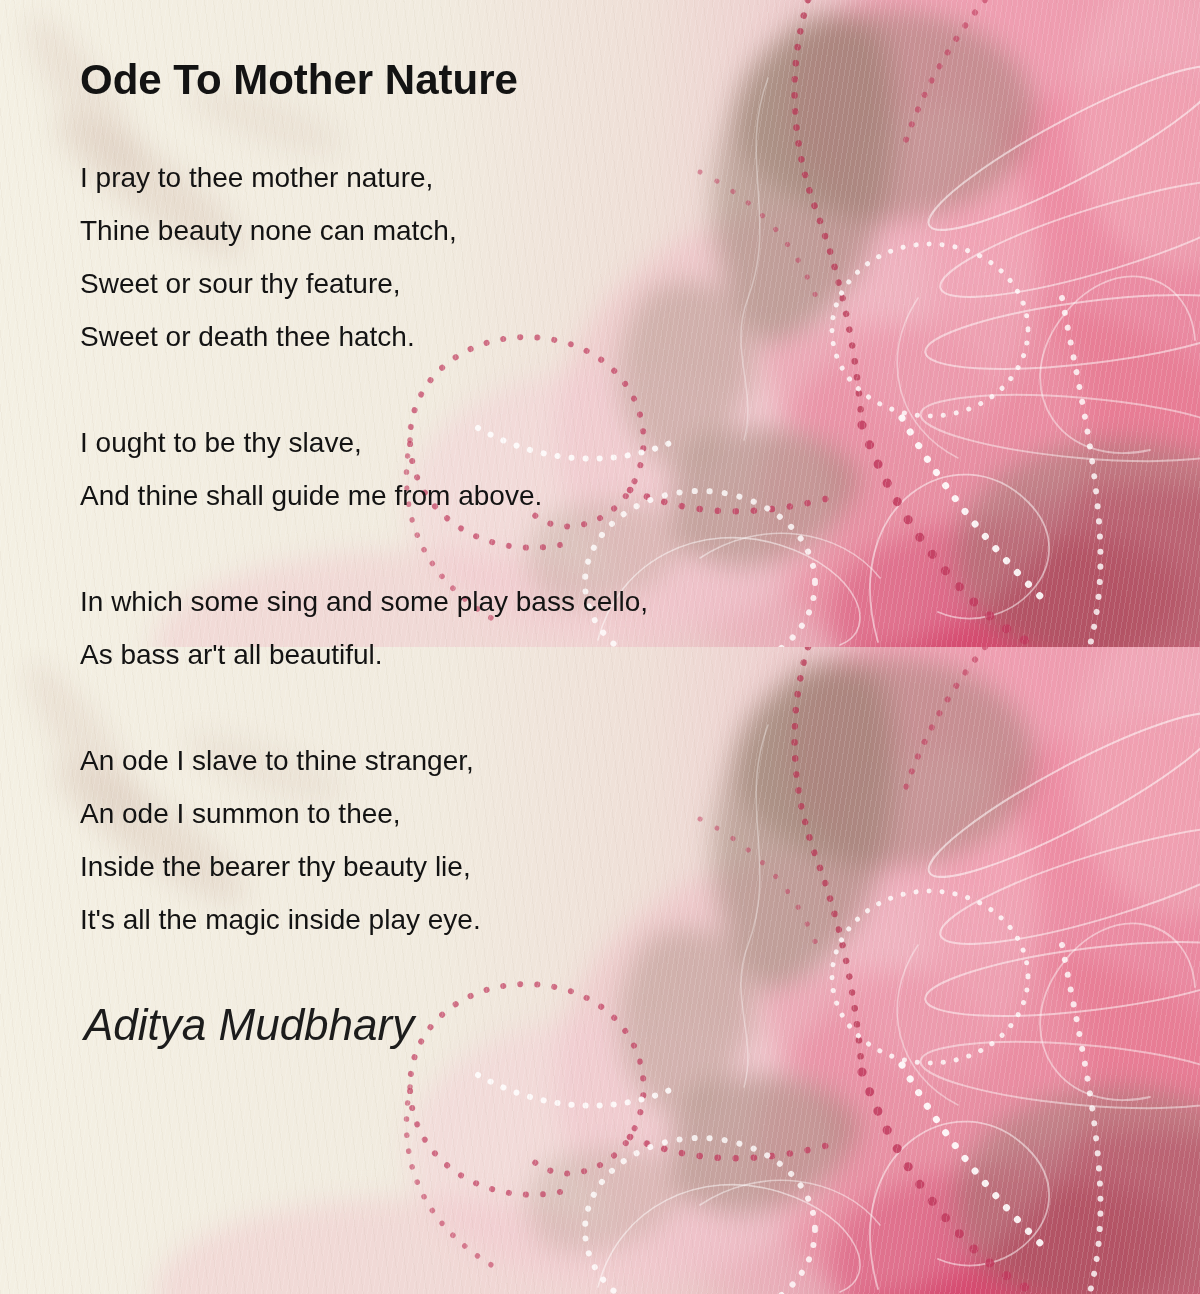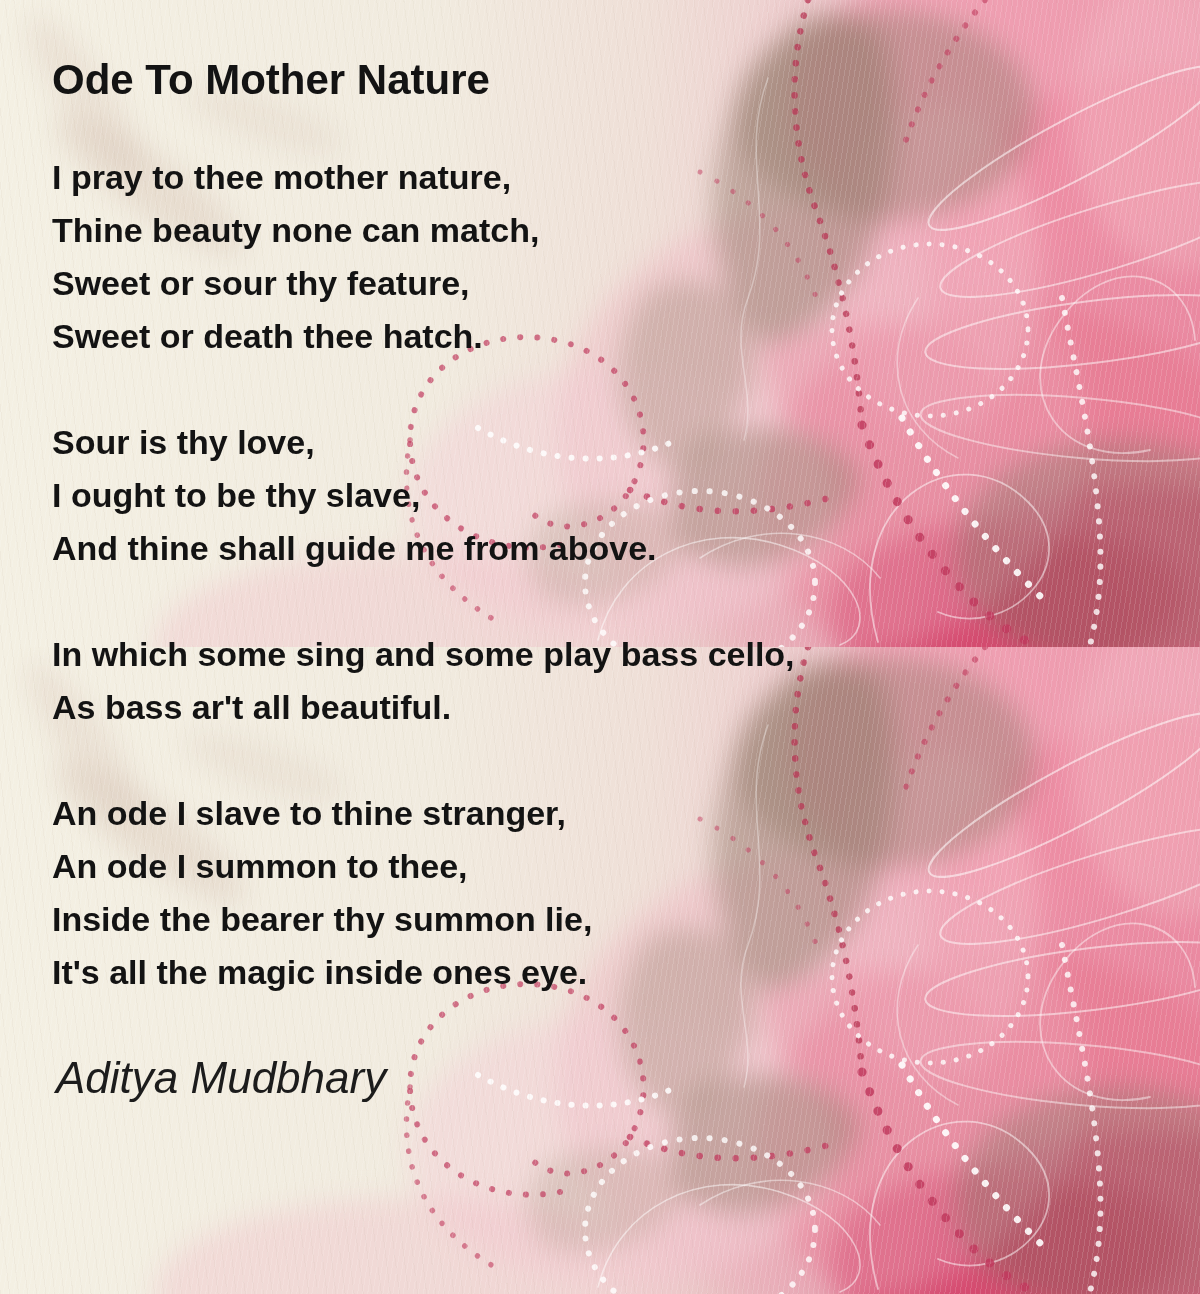--- a/index.html
+++ b/index.html
@@ -39,34 +39,34 @@
       repeating-linear-gradient(99deg,
         rgba(255,255,255,0.14) 0px, rgba(255,255,255,0.14) 1px,
         rgba(255,255,255,0) 1px, rgba(255,255,255,0) 5px),
       repeating-linear-gradient(83deg,
         rgba(172,150,128,0.06) 0px, rgba(172,150,128,0.06) 1px,
         rgba(172,150,128,0) 1px, rgba(172,150,128,0) 9px);
   }
 
   
   .content {
-    position: absolute; left: 52px; top: 0; width: 790px; z-index: 3;
+    position: absolute; left: 80px; top: 0; width: 790px; z-index: 3;
     color: #131313;
   }
   .title {
     margin: 56px 0 47px 0;
     font-size: 42px;
     line-height: 48px;
     font-weight: bold;
   }
   .stanza { margin: 0 0 53px 0; }
   .line {
-    font-size: 34px;
+    font-size: 28px;
     line-height: 53px;
-    font-weight: bold;
+    font-weight: normal;
     white-space: nowrap;
   }
   .author {
     margin-top: 18px;
     padding-left: 4px;
     font-size: 44px;
     line-height: 52px;
     font-style: italic;
     font-weight: normal;
     color: #1c1c1c;
@@ -157,33 +157,32 @@
     <h1 class="title">Ode To Mother Nature</h1>
 
     <div class="stanza">
       <div class="line">I pray to thee mother nature,</div>
       <div class="line">Thine beauty none can match,</div>
       <div class="line">Sweet or sour thy feature,</div>
       <div class="line">Sweet or death thee hatch.</div>
     </div>
 
     <div class="stanza">
-      <div class="line">Sour is thy love,</div>
       <div class="line">I ought to be thy slave,</div>
       <div class="line">And thine shall guide me from above.</div>
     </div>
 
     <div class="stanza">
       <div class="line">In which some sing and some play bass cello,</div>
       <div class="line">As bass ar't all beautiful.</div>
     </div>
 
     <div class="stanza">
       <div class="line">An ode I slave to thine stranger,</div>
       <div class="line">An ode I summon to thee,</div>
-      <div class="line">Inside the bearer thy summon lie,</div>
-      <div class="line">It's all the magic inside ones eye.</div>
+      <div class="line">Inside the bearer thy beauty lie,</div>
+      <div class="line">It's all the magic inside play eye.</div>
     </div>
 
     <div class="author">Aditya Mudbhary</div>
   </div>
 
 </div>
 
 </body></html>

